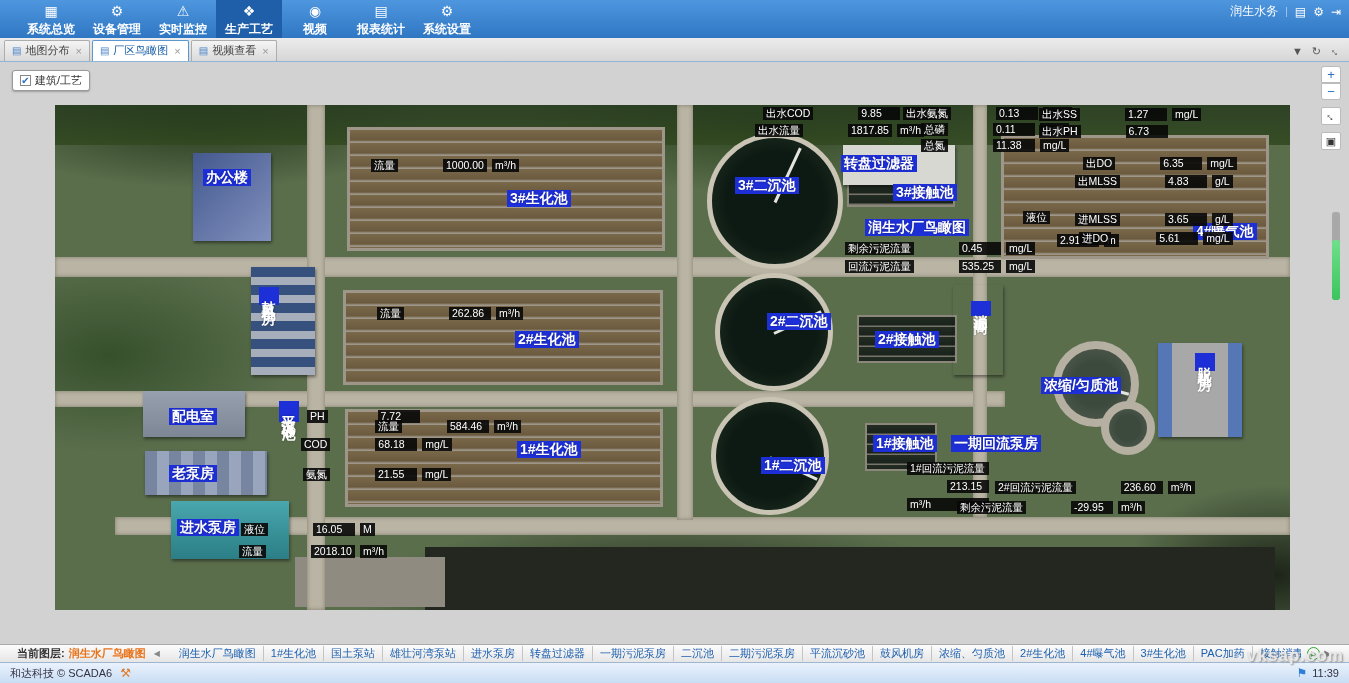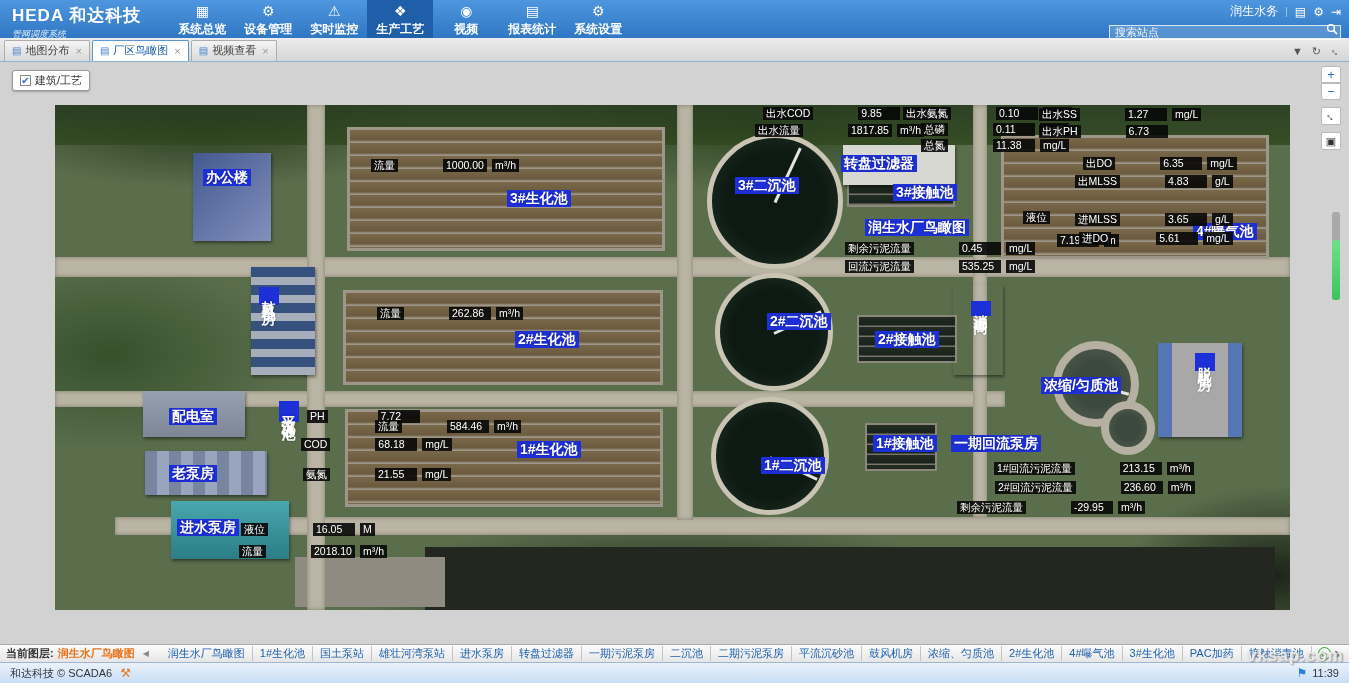--- a/index.html
+++ b/index.html
@@ -92,21 +92,21 @@
   .sqbtn { width:20px; height:18px; background:#fff; border:1px solid #bbb; color:#333;
     font-size:11px; line-height:16px; text-align:center; margin-top:7px; border-radius:2px; cursor:pointer; }
   .vslider { position:absolute; right:9px; top:150px; width:8px; height:88px; background:#a9a9a9;
     border-radius:3px; z-index:25; }
   .vslider .fill { position:absolute; bottom:0; left:0; width:8px; height:60px;
     background:linear-gradient(#6fe08a,#3cc45e); border-radius:3px; }
 
   
   .layerbar { position:absolute; left:0; top:644px; width:1349px; height:18px;
     background:linear-gradient(#fcfcfc,#e6e6e6); border-top:1px solid #aaa;
-    display:flex; align-items:center; font-size:11px; padding:0 6px; z-index:31;justify-content:center; }
+    display:flex; align-items:center; font-size:11px; padding:0 17px; z-index:31;justify-content:center; }
   .cur-label { font-weight:bold; color:#333; }
   .cur-value { color:#e8731a; font-weight:bold; margin-left:4px; }
   .collapse { color:#888; font-size:8px; margin:0 4px 0 8px; cursor:pointer; }
   .links { display:flex; margin-left:8px; overflow:hidden; flex:1; }
   .layer-link { color:#1c5fae; padding:0 7px; border-right:1px solid #c4c4c4;
     cursor:pointer; white-space:nowrap; }
   .play-btns { display:flex; align-items:center; gap:4px; margin-left:6px; }
   .play-circle { width:13px; height:13px; border:1px solid #2aa52a; border-radius:50%;
     color:#2aa52a; font-size:7px; display:flex; align-items:center; justify-content:center;
     cursor:pointer; }
@@ -120,47 +120,36 @@
   .sb-right { margin-left:auto; display:flex; align-items:center; gap:5px; }
   .flag-ico { color:#2d7fd8; font-size:12px; }
   .watermark { position:absolute; right:5px; top:646px; font-size:17px; font-weight:bold;
     color:rgba(235,235,235,.95); text-shadow:1px 1px 2px #8a8a8a; letter-spacing:1px;
     z-index:40; }
 </style>
 </head>
 <body>
 
 <div class="header">
-  <div class="logo">
-    <div class="logo-title">HEDA 和达科技</div>
-    <div class="logo-sub">管网调度系统</div>
-  </div>
   <div class="nav" id="nav">
       <div class="nav-item"><span class="nav-icon">▦</span><span class="nav-label">系统总览</span></div>
       <div class="nav-item"><span class="nav-icon">⚙</span><span class="nav-label">设备管理</span></div>
       <div class="nav-item"><span class="nav-icon">⚠</span><span class="nav-label">实时监控</span></div>
       <div class="nav-item active"><span class="nav-icon">❖</span><span class="nav-label">生产工艺</span></div>
       <div class="nav-item"><span class="nav-icon">◉</span><span class="nav-label">视频</span></div>
       <div class="nav-item"><span class="nav-icon">▤</span><span class="nav-label">报表统计</span></div>
       <div class="nav-item"><span class="nav-icon">⚙</span><span class="nav-label">系统设置</span></div>
     </div>
   <div class="header-right">
     <div class="user-row">
       <span>润生水务</span>
       <span class="user-sep">|</span>
       <span class="hdr-ico">▤</span>
       <span class="hdr-ico">⚙</span>
       <span class="hdr-ico">⇥</span>
-    </div>
-    <div class="search-row">
-      <input placeholder="搜索站点" style="">
-      <svg class="mag" viewBox="0 0 12 12">
-        <circle cx="5" cy="5" r="3.4" fill="none" stroke="#fff" stroke-width="1.4"></circle>
-        <line x1="7.6" y1="7.6" x2="11" y2="11" stroke="#fff" stroke-width="1.6"></line>
-      </svg>
     </div>
   </div>
 </div>
 
 <div class="tabbar">
   <div style="display:flex" id="tabs">
       <div class="tab">
         <span class="tab-doc">▤</span>
         <span>地图分布</span>
         <span class="tab-close">×</span>
@@ -260,21 +249,21 @@
           <span class="dv">9.85</span>
           <span>mg/L</span>
         </div>
         <div class="dlabel" style="left: 700px; top: 19px;">
           <span>出水流量</span>
           <span class="dv">1817.85</span>
           <span>m³/h</span>
         </div>
         <div class="dlabel" style="left: 848px; top: 2px;">
           <span>出水氨氮</span>
-          <span class="dv">0.10</span>
+          <span class="dv">0.13</span>
           <span>mg/L</span>
         </div>
         <div class="dlabel" style="left: 866px; top: 18px;">
           <span>总磷</span>
           <span class="dv">0.11</span>
           <span>mg/L</span>
         </div>
         <div class="dlabel" style="left: 866px; top: 34px;">
           <span>总氮</span>
           <span class="dv">11.38</span>
@@ -301,21 +290,21 @@
         </div>
         <div class="dlabel" style="left: 1020px; top: 70px;">
           <span>出MLSS</span>
           <span class="dv">4.83</span>
           <span>g/L</span>
         </div>
         <div class="dlabel" style="left: 968px; top: 106px;">
           <span>液位</span>
         </div>
         <div class="dlabel" style="left: 962px; top: 129px;">
-          <span class="dv">7.19</span>
+          <span class="dv">2.91</span>
           <span>m</span>
         </div>
         <div class="dlabel" style="left: 1020px; top: 108px;">
           <span>进MLSS</span>
           <span class="dv">3.65</span>
           <span>g/L</span>
         </div>
         <div class="dlabel" style="left: 1024px; top: 127px;">
           <span>进DO</span>
           <span class="dv">5.61</span>
@@ -358,21 +347,21 @@
         <div class="dlabel" style="left: 186px; top: 418px;">
           <span>液位</span>
           <span class="dv">16.05</span>
           <span>M</span>
         </div>
         <div class="dlabel" style="left: 184px; top: 440px;">
           <span>流量</span>
           <span class="dv">2018.10</span>
           <span>m³/h</span>
         </div>
-        <div class="dlabel" style="left: 939px; top: 357px;">
+        <div class="dlabel" style="left: 852px; top: 357px; flex-direction: column;">
           <span>1#回流污泥流量</span>
           <span class="dv">213.15</span>
           <span>m³/h</span>
         </div>
         <div class="dlabel" style="left: 900px; top: 376px; padding-left: 40px;">
           <span>2#回流污泥流量</span>
           <span class="dv">236.60</span>
           <span>m³/h</span>
         </div>
         <div class="dlabel" style="left: 902px; top: 396px;">

